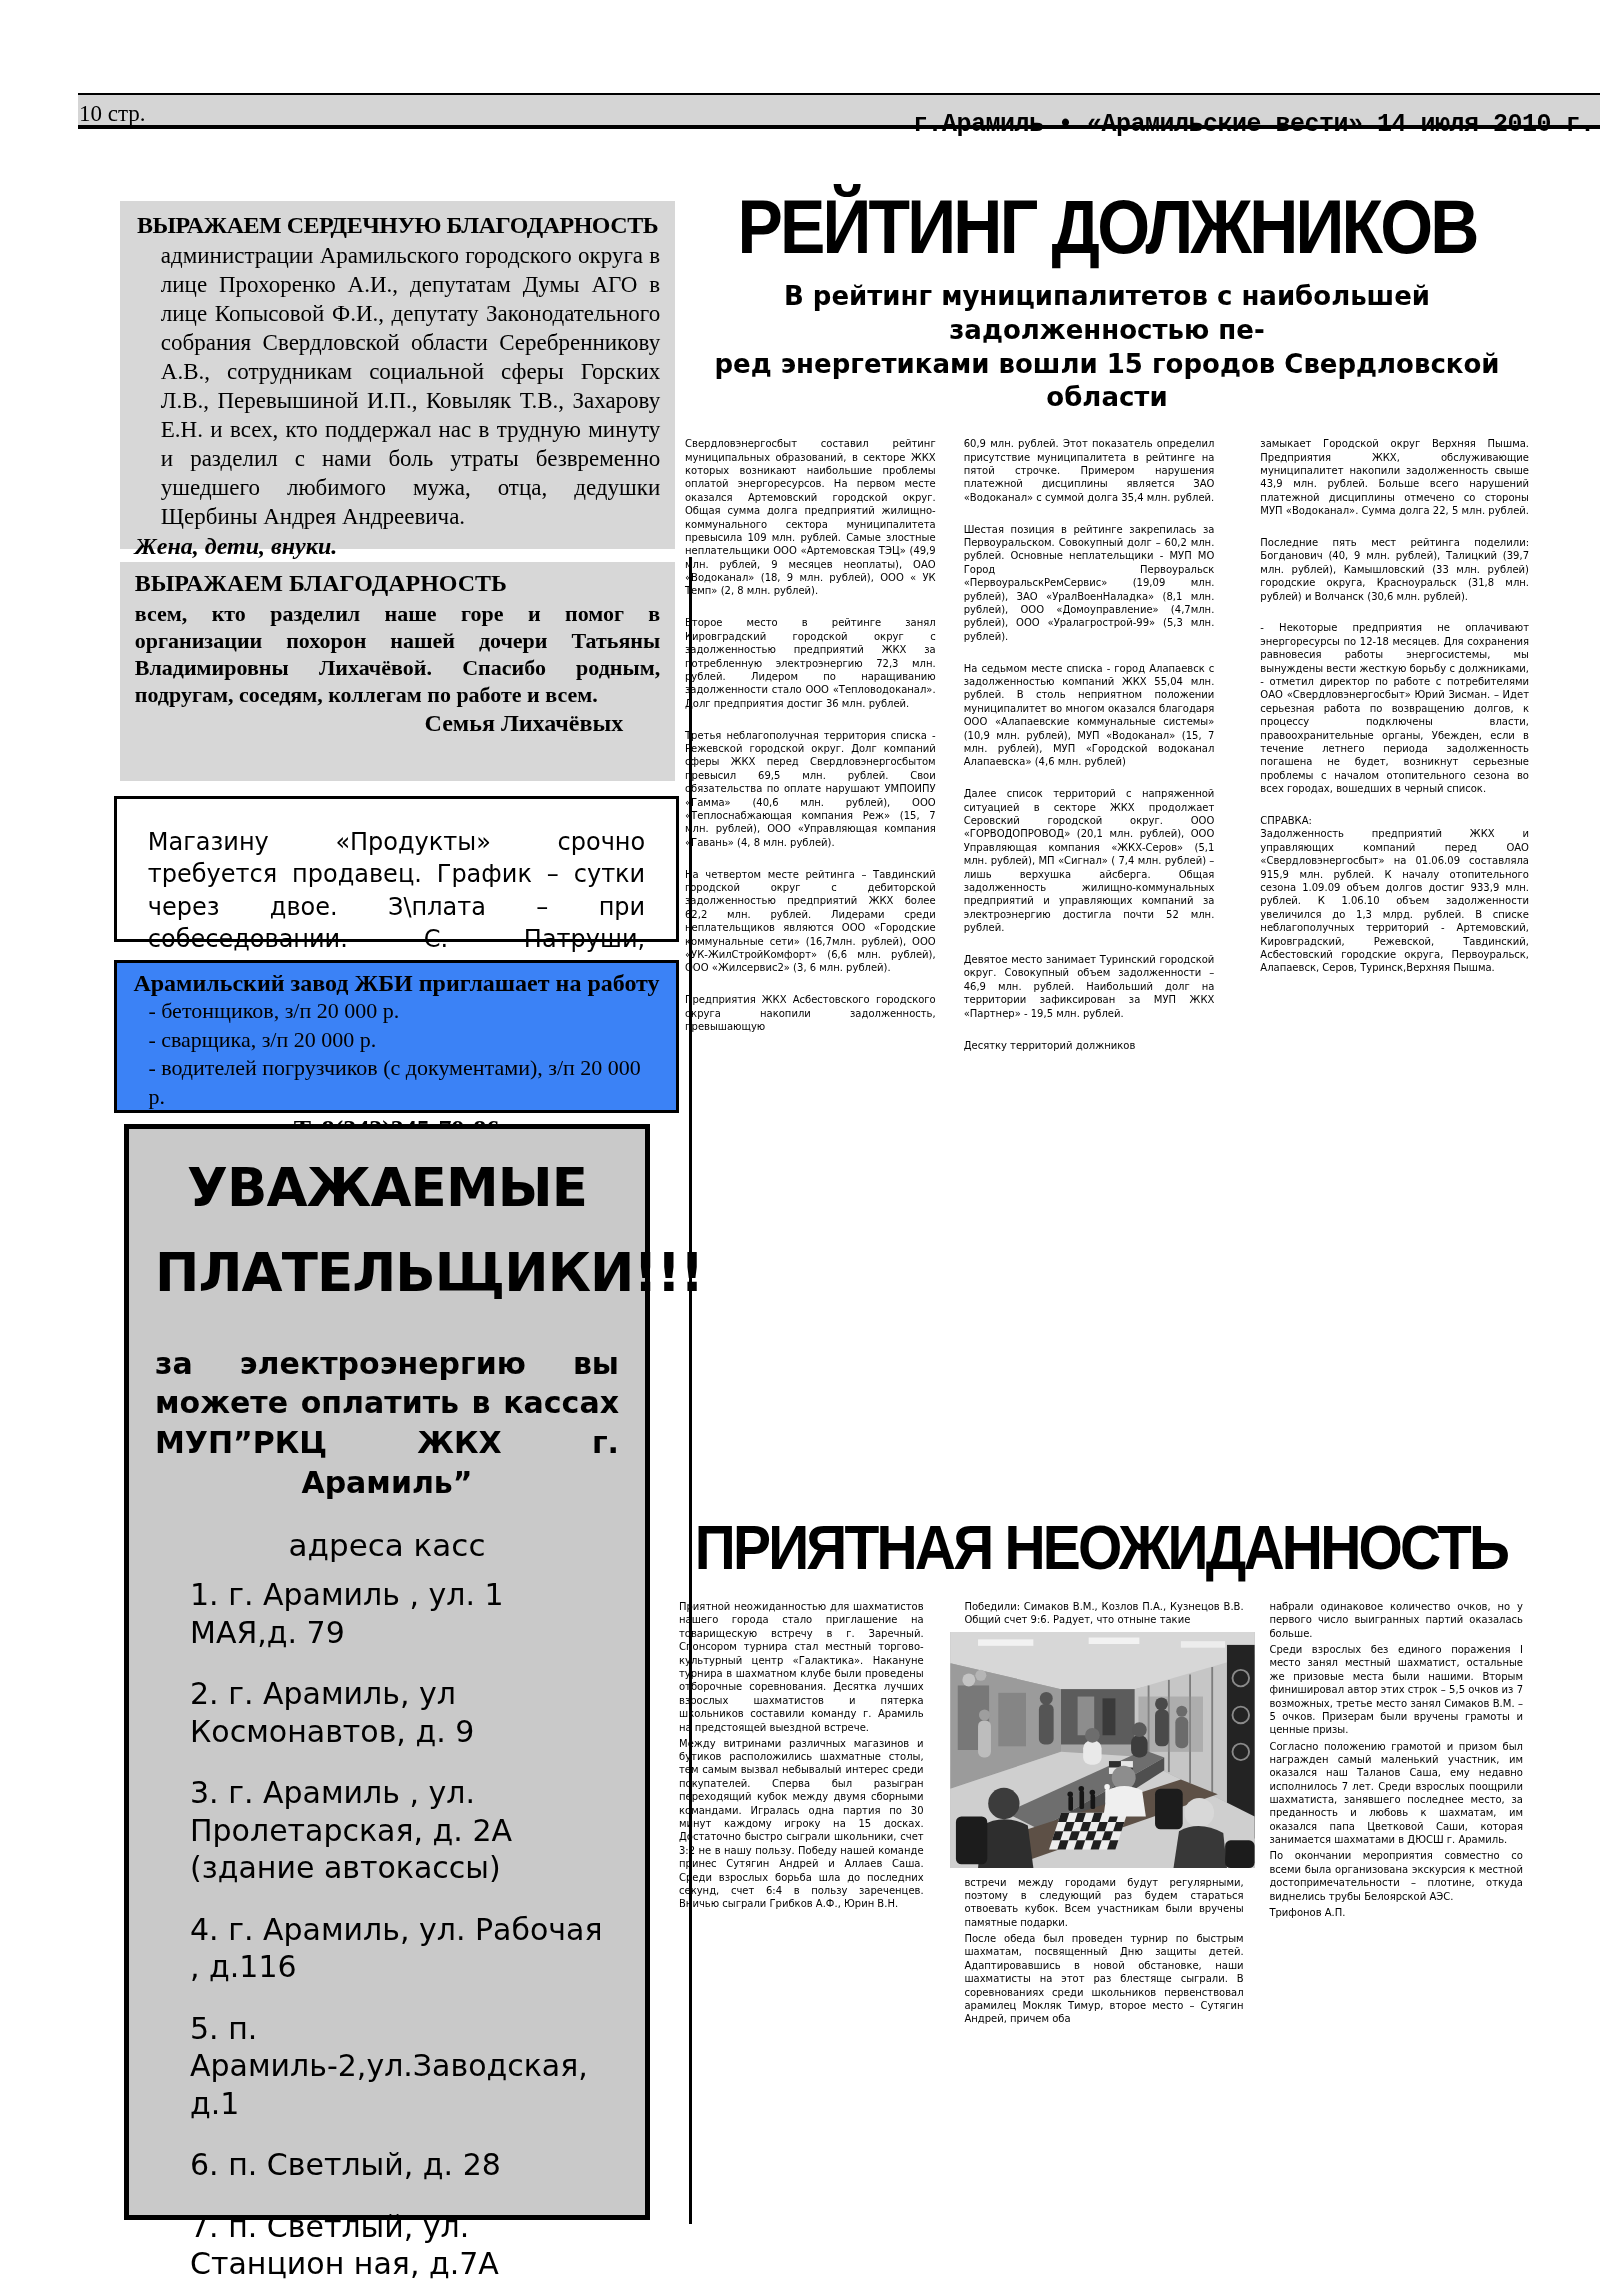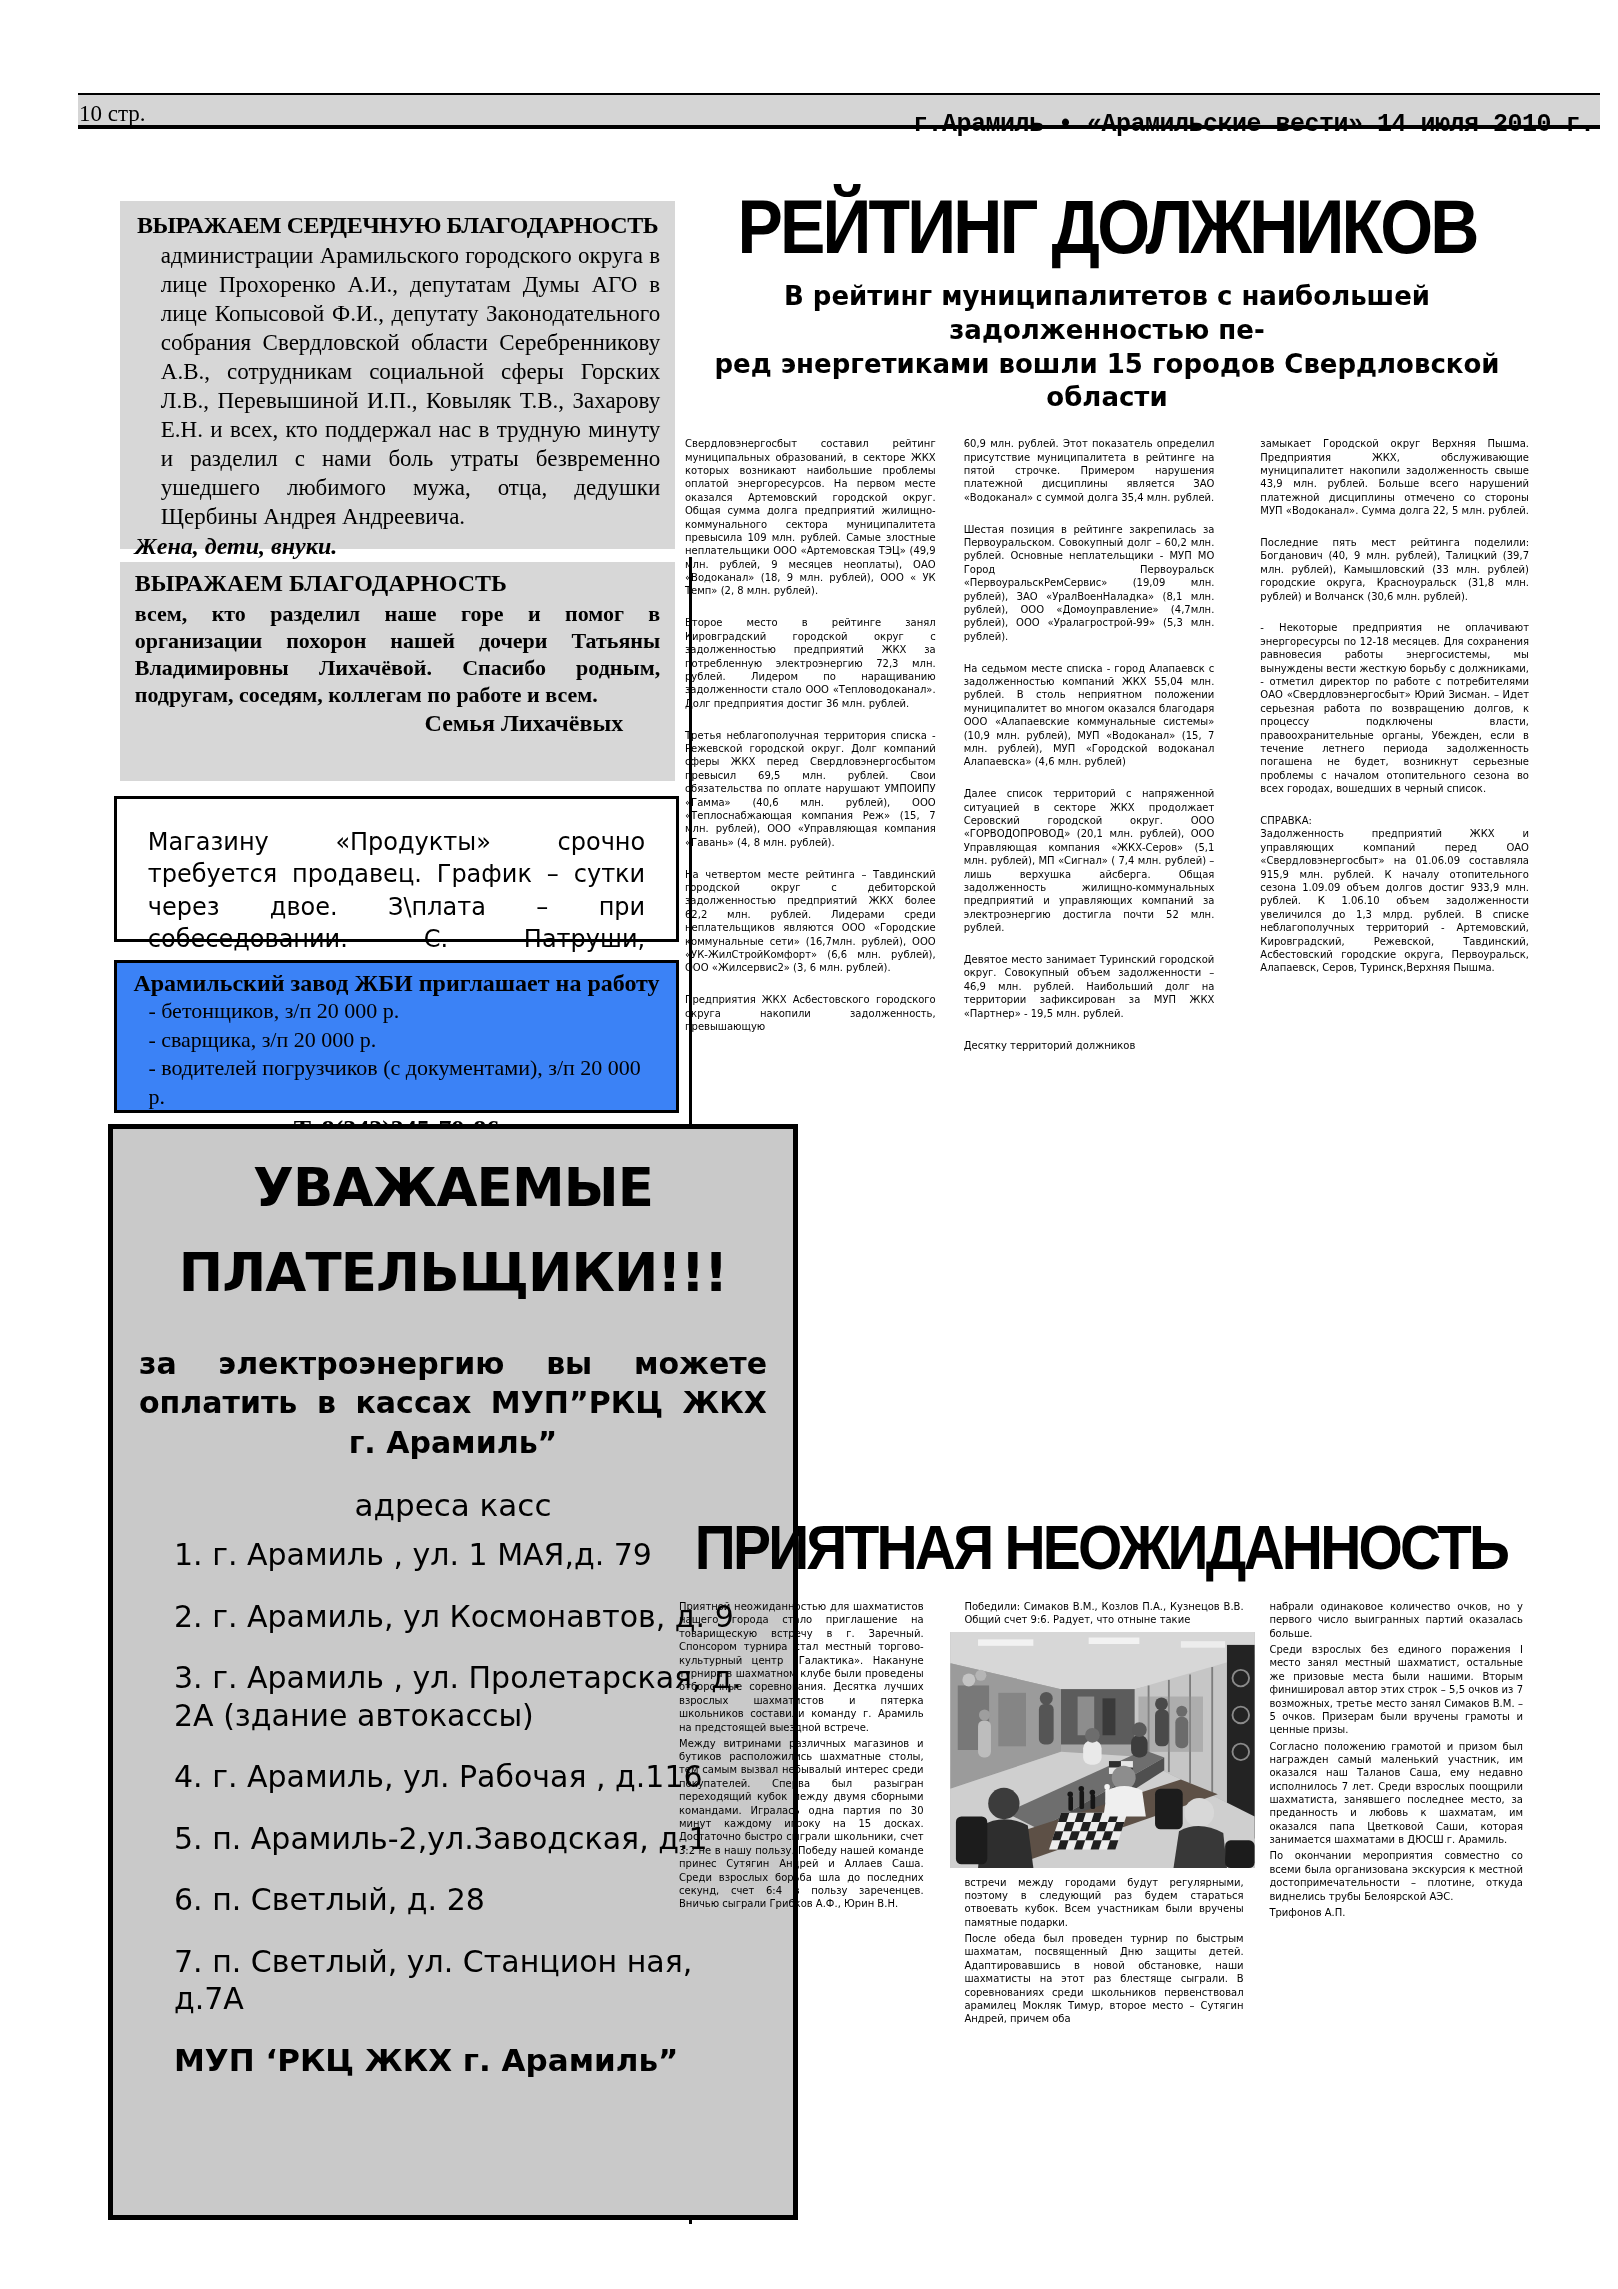--- a/index.html
+++ b/index.html
@@ -32,21 +32,21 @@
         padding:11px 14.8px;font-family:"DejaVu Sans",sans-serif;}
   .box3 .body{margin:16px;font-size:24px;line-height:1.35;text-align:justify;text-align-last:justify;}
   .box3 .phone{margin:0;font-size:22px;text-align:center;}
 
   .box4{left:114px;top:960px;width:565px;height:153px;background:#3b82f6;border:3.7px solid #000;
         padding:5.5px 14.8px;}
   .box4 h3{margin:0;font-size:24px;line-height:1.2;text-align:center;}
   .box4 .vacancies p{margin:0;font-size:22px;line-height:1.3;padding-left:16.6px;}
   .box4 .phone{margin:3.7px 0 0;font-size:26px;font-weight:bold;text-align:center;}
 
-  .box5{left:108px;top:1124px;width:690px;height:1096px;background:#c9c9c9;border:5.5px solid #000;
+  .box5{left:124px;top:1124px;width:526px;height:1096px;background:#c9c9c9;border:5.5px solid #000;
         padding:17px 26px;font-family:"DejaVu Sans",sans-serif;}
   .box5 .big-title{margin:0;font-size:53px;font-weight:bold;line-height:1.6;text-align:center;
         letter-spacing:-0.9px;}
   .box5 .lead{margin:28px 0 0;font-size:30px;font-weight:bold;line-height:1.33;
         text-align:justify;text-align-last:center;}
   .box5 .sub{margin:24px 0 13px;font-size:31px;text-align:center;}
   .box5 .kassy{padding-left:35px;}
   .box5 .kassy p{margin:0 0 24px;font-size:30px;line-height:1.25;}
   .box5 .footer{margin:18px 0 0;padding-left:35px;font-size:31px;font-weight:bold;}
 

